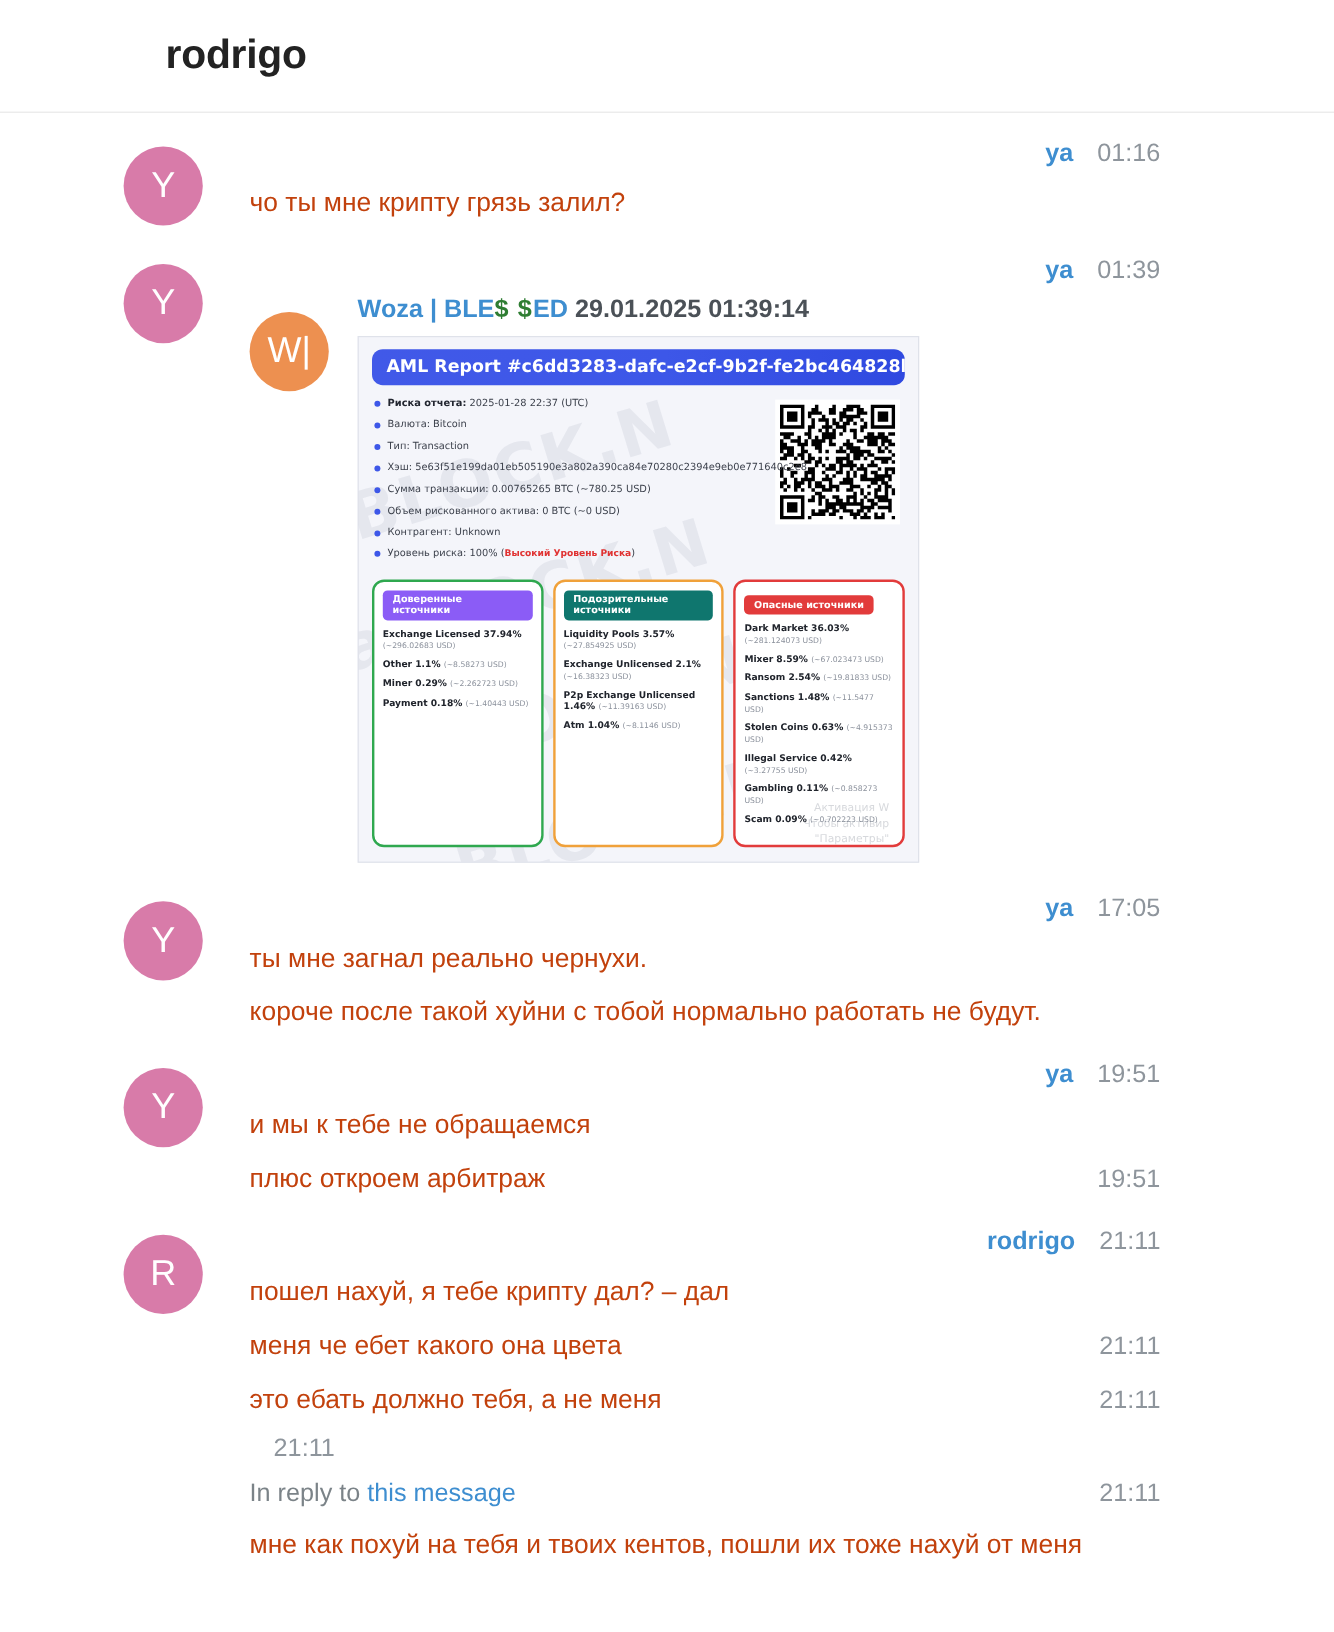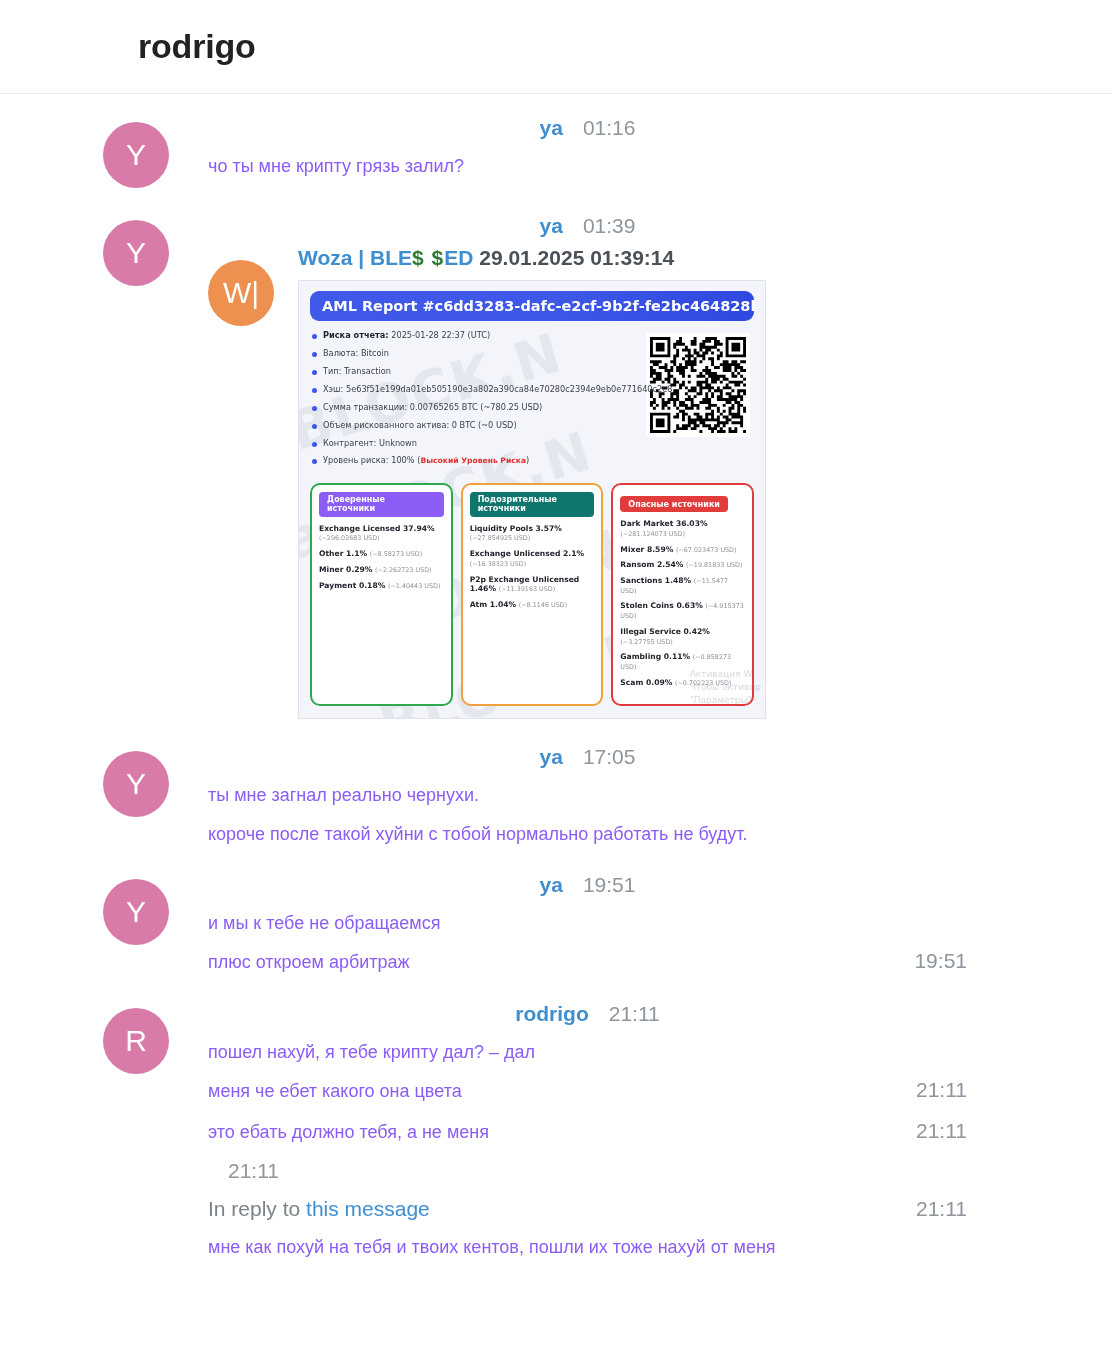--- a/index.html
+++ b/index.html
@@ -61,21 +61,21 @@
 
   .body-col {
     flex: 1 1 auto;
     min-width: 0;
     padding-left: 25px;
   }
 
   .meta-row {
     display: flex;
     align-items: baseline;
-    justify-content: center;
+    justify-content: flex-end;
     margin-bottom: 4px;
   }
   .sender {
     color: #3e8ed0;
     font-weight: bold;
     font-size: 21px;
   }
   .time {
     color: #8e959c;
     font-size: 21px;
@@ -84,22 +84,22 @@
     padding-left: 20px;
   }
   .line-row {
     display: flex;
     align-items: baseline;
     justify-content: space-between;
     margin-top: 14px;
   }
   .line-row:first-child { margin-top: 0; }
   .text {
-    font-size: 18px;
-    color: #8b5cf6;
+    font-size: 22px;
+    color: #c2410c;
     line-height: 1.42;
   }
   .text.tight { line-height: 1.36; }
   .reply-ref { font-size: 21px; color: #7b8388; }
   .reply-ref a { color: #3e8ed0; text-decoration: none; }
 
   
   .fwd-wrap { display: flex; align-items: flex-start; margin-top: 8px; }
   .fwd-avatar-col { width: 78px; flex: 0 0 78px; padding-top: 14px; }
   .fwd-body { flex: 1 1 auto; min-width: 0; padding-left: 12px; }
@@ -209,25 +209,25 @@
     line-height: 1.28;
     margin-bottom: 6px;
   }
   .aml-item span.amt {
     font-weight: normal;
     color: #8b919c;
     font-size: 6.4px;
   }
   .win-wm {
     position: absolute;
-    right: 4px; bottom: 10px;
+    right: 24px; bottom: 10px;
     color: rgba(120,126,140,0.30);
     font-size: 9px;
     line-height: 1.45;
-    text-align: left;
+    text-align: right;
     pointer-events: none;
   }
 </style>
 </head>
 <body>
 
 <div class="chat-header">
   <div class="chat-title">rodrigo</div>
 </div>
 

